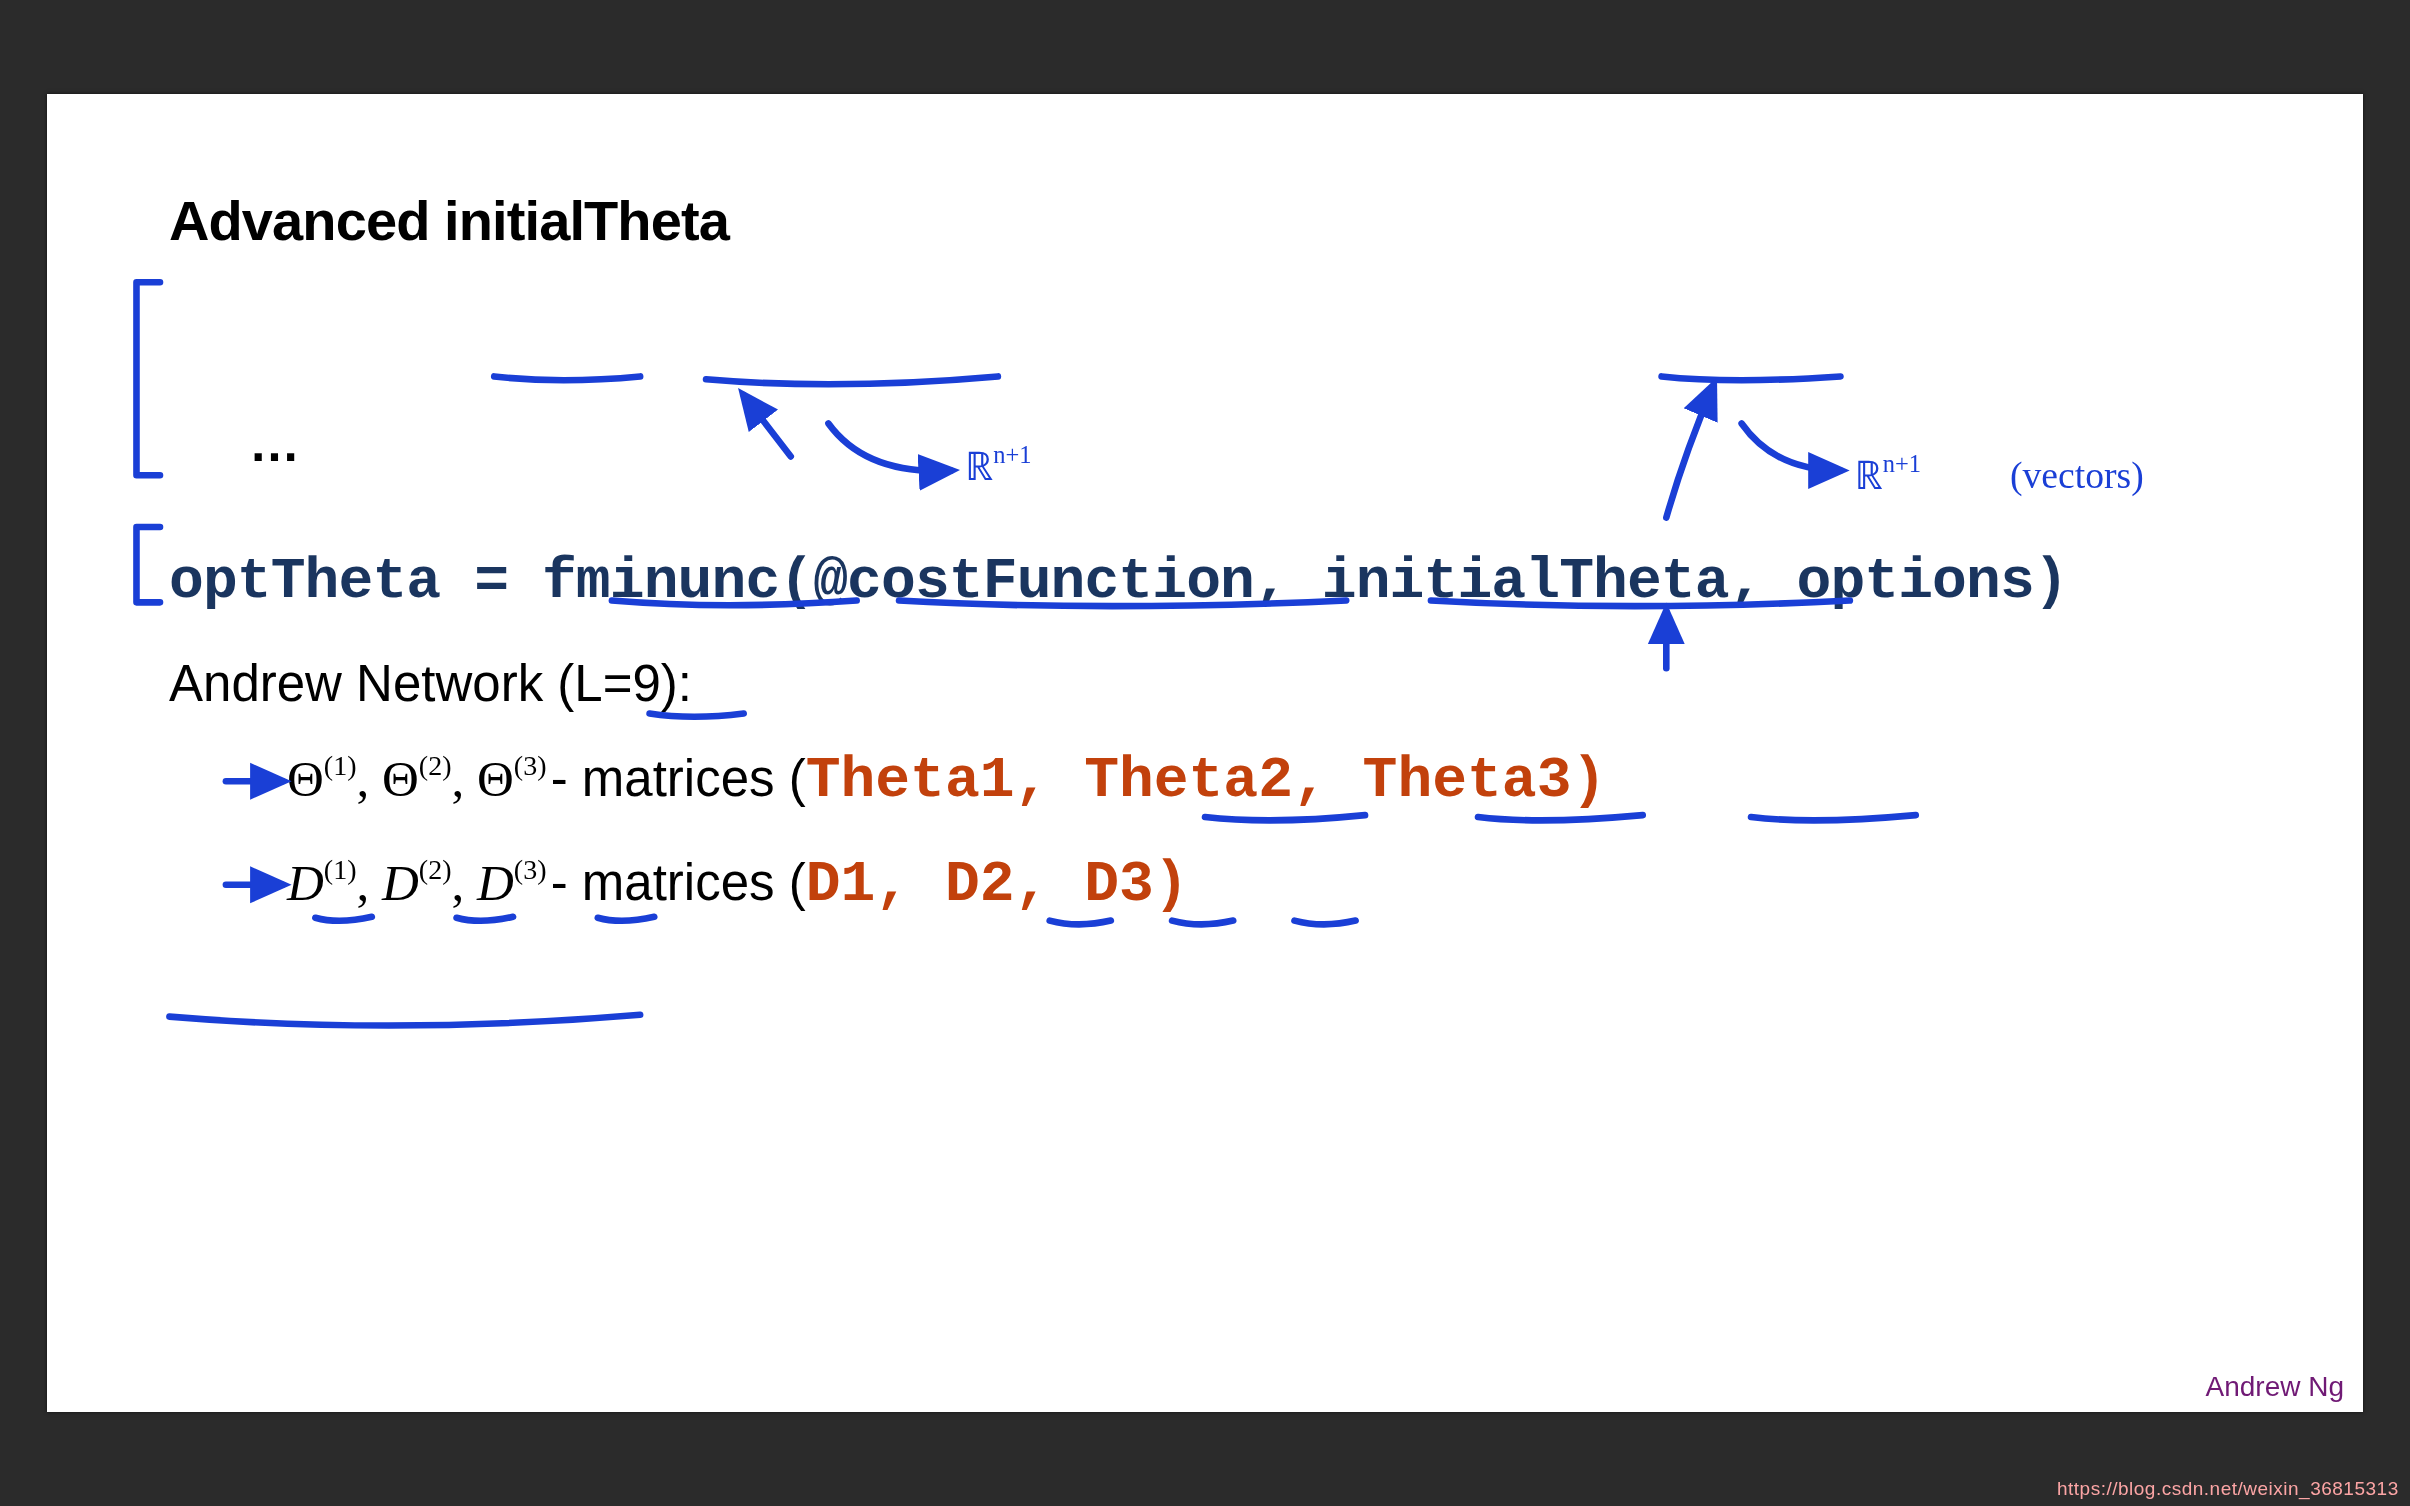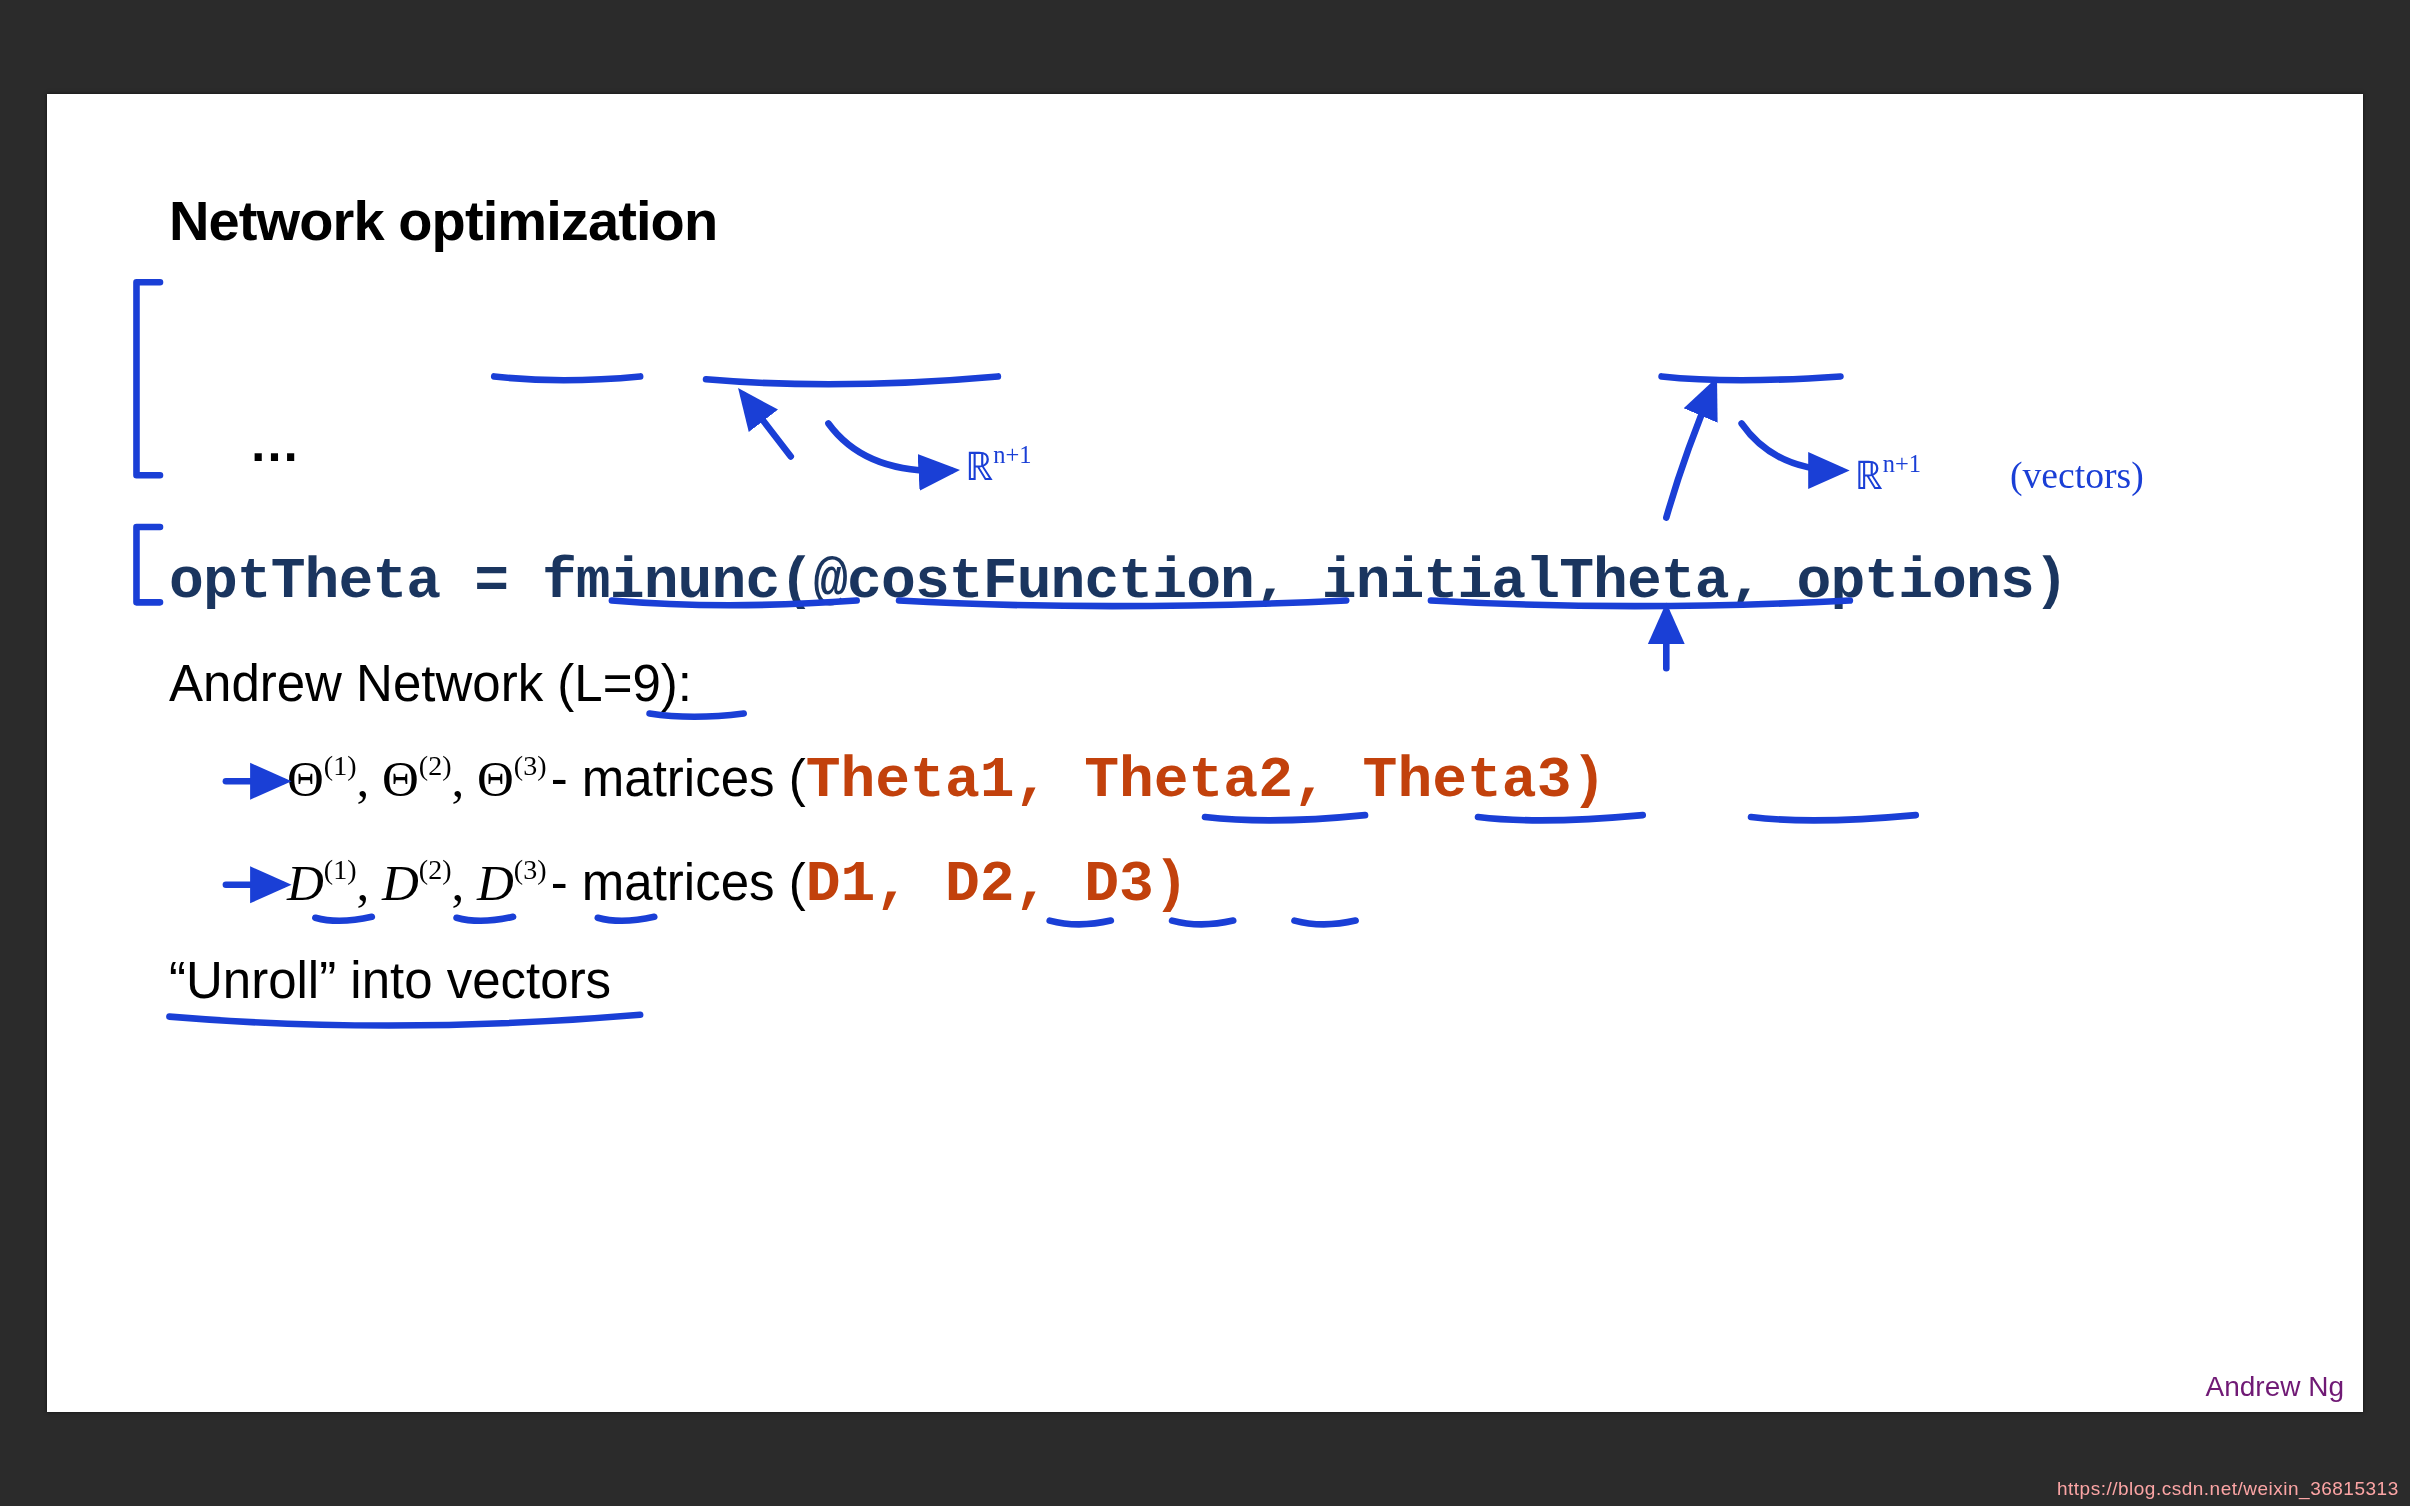--- a/index.html
+++ b/index.html
@@ -100,21 +100,21 @@
     font-size: 42px;
   }
   .hand-sup { font-size: 26px; }
 </style>
 </head>
 <body>
 
 <div class="stage">
 <div class="slide-inner">
 
-  <div class="title">Network optimization</div>
+  <div class="title">Advanced initialTheta</div>
 
 
   <div class="ell">…</div>
 
   <div class="code line2">
     <span>optTheta = </span><span>fminunc</span><span>(</span><span>@costFunction</span><span>, </span><span>initialTheta</span><span>, options)</span>
   </div>
 
   <div class="text nn">
     <span>Andrew Network (</span><span>L=9</span><span>):</span>
@@ -123,21 +123,20 @@
   <div class="thetaRow">
     <span class="math">Θ</span><span class="sup">(1)</span><span class="math">,&nbsp;</span><span class="math">Θ</span><span class="sup">(2)</span><span class="math">,&nbsp;</span><span class="math">Θ</span><span class="sup">(3)</span>
     <span class="text"> - matrices  (</span><span class="code2">Theta1</span><span class="code2">,&nbsp;</span><span class="code2">Theta2</span><span class="code2">,&nbsp;</span><span class="code2">Theta3</span><span class="code2">)</span>
   </div>
 
   <div class="dRow">
     <span class="math" style="font-style:italic">D</span><span class="sup">(1)</span><span class="math">,&nbsp;</span><span class="math" style="font-style:italic">D</span><span class="sup">(2)</span><span class="math">,&nbsp;</span><span class="math" style="font-style:italic">D</span><span class="sup">(3)</span>
     <span class="text"> - matrices  (</span><span class="code2">D1</span><span class="code2">,&nbsp;</span><span class="code2">D2</span><span class="code2">,&nbsp;</span><span class="code2">D3</span><span class="code2">)</span>
   </div>
 
-  <div class="text unroll">“Unroll” into vectors</div>
 
   <div class="author">Andrew Ng</div>
 
   <svg class="annot" viewBox="0 0 2460 1400">
     <defs>
       <marker id="arr" viewBox="0 0 10 10" refX="7" refY="5" markerWidth="7" markerHeight="7" orient="auto-start-reverse">
         <path d="M0,1 L9,5 L0,9 Z" fill="#1a3fd6"></path>
       </marker>
     </defs>
     <g stroke="#1a3fd6" stroke-width="7" fill="none" stroke-linecap="round" stroke-linejoin="round">

